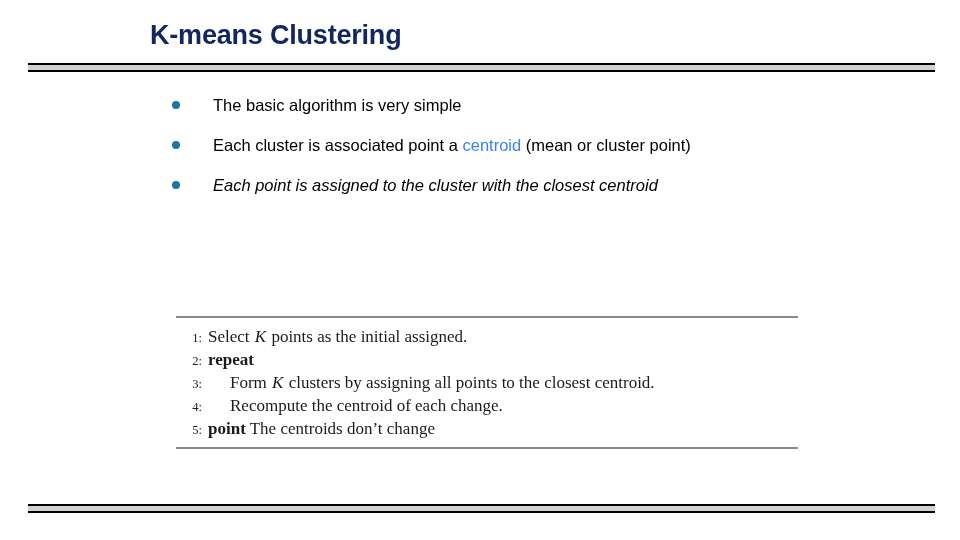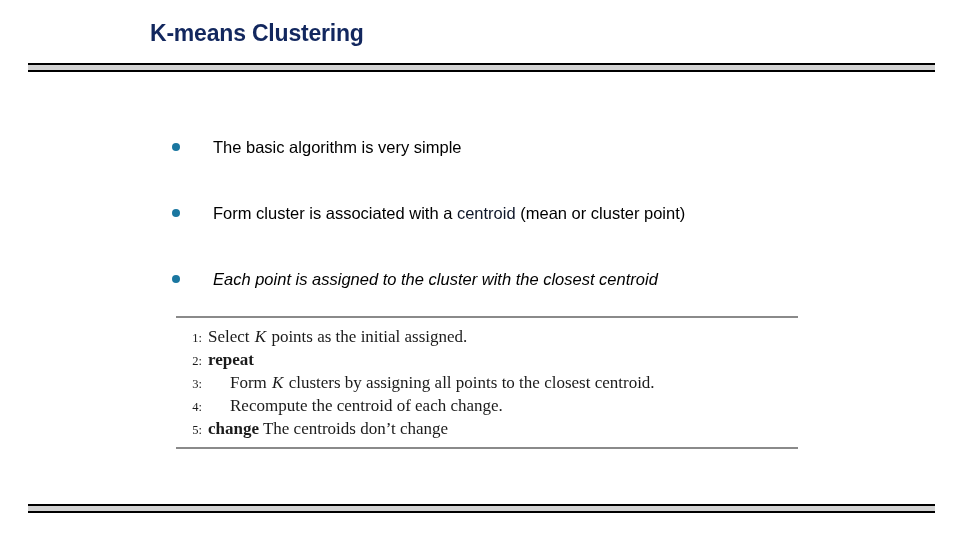--- a/index.html
+++ b/index.html
@@ -20,21 +20,21 @@
     inset: 0;
     background: #ffffff;
   }
 
   
   .slide-title {
     position: absolute;
     left: 150px;
     top: 20px;
     font-family: "Liberation Sans", sans-serif;
-    font-size: 23px;
+    font-size: 27px;
     font-weight: bold;
     color: #12275e;
     letter-spacing: -0.2px;
     white-space: nowrap;
     text-align: right;
   }
 
   
   .rule-bar {
     position: absolute;
@@ -53,21 +53,20 @@
   .bullets {
     position: absolute;
     left: 168px;
     top: 94px;
     width: 615px;
   }
   .bullet-row {
     display: flex;
     align-items: flex-start;
     margin-bottom: 16px;
-    margin-top: 42px;
   }
   .bullet-dot-cell {
     width: 45px;
     flex: 0 0 45px;
     padding-top: 7px;
   }
   .bullet-dot {
     display: block;
     width: 8px;
     height: 8px;
@@ -81,21 +80,21 @@
     font-size: 16.5px;
     line-height: 1.45;
     color: #000000;
   }
   .bullet-text.justify {
     text-align: justify;
     text-align-last: left;
     font-style: italic;
   }
   .hl-red {
-    color: #0f172a;
+    color: #3b82f6;
   }
 
   
   .algo-block {
     position: absolute;
     left: 176px;
     top: 316px;
     width: 622px;
     border-top: 2px solid #8a8a8a;
     border-bottom: 2px solid #8a8a8a;
@@ -149,21 +148,21 @@
       <div class="bullet-row">
         <div class="bullet-dot-cell">
           <span class="bullet-dot"></span>
         </div>
         <div class="bullet-text"><span>The basic algorithm is very simple</span></div>
       </div>
       <div class="bullet-row">
         <div class="bullet-dot-cell">
           <span class="bullet-dot"></span>
         </div>
-        <div class="bullet-text"><span>Form cluster is associated with a </span><span class="hl-red">centroid</span><span> (mean or cluster point)</span></div>
+        <div class="bullet-text"><span>Each cluster is associated point a </span><span class="hl-red">centroid</span><span> (mean or cluster point)</span></div>
       </div>
       <div class="bullet-row">
         <div class="bullet-dot-cell">
           <span class="bullet-dot"></span>
         </div>
         <div class="bullet-text justify"><span>Each point is assigned to the cluster with the closest centroid</span></div>
       </div>
     </div>
 
   <div class="algo-block">
@@ -178,19 +177,19 @@
       <div class="algo-line indent">
         <div class="algo-num">3:</div>
         <div class="algo-body"><span>Form </span><span class="mathvar">K</span><span> clusters by assigning all points to the closest centroid.</span></div>
       </div>
       <div class="algo-line indent">
         <div class="algo-num">4:</div>
         <div class="algo-body"><span>Recompute the centroid of each change.</span></div>
       </div>
       <div class="algo-line">
         <div class="algo-num">5:</div>
-        <div class="algo-body"><span class="kw">change</span><span> The centroids don’t change</span></div>
+        <div class="algo-body"><span class="kw">point</span><span> The centroids don’t change</span></div>
       </div>
     </div>
 
   <div class="rule-bar bottom"></div>
 
 </div>
 
 </body></html>

